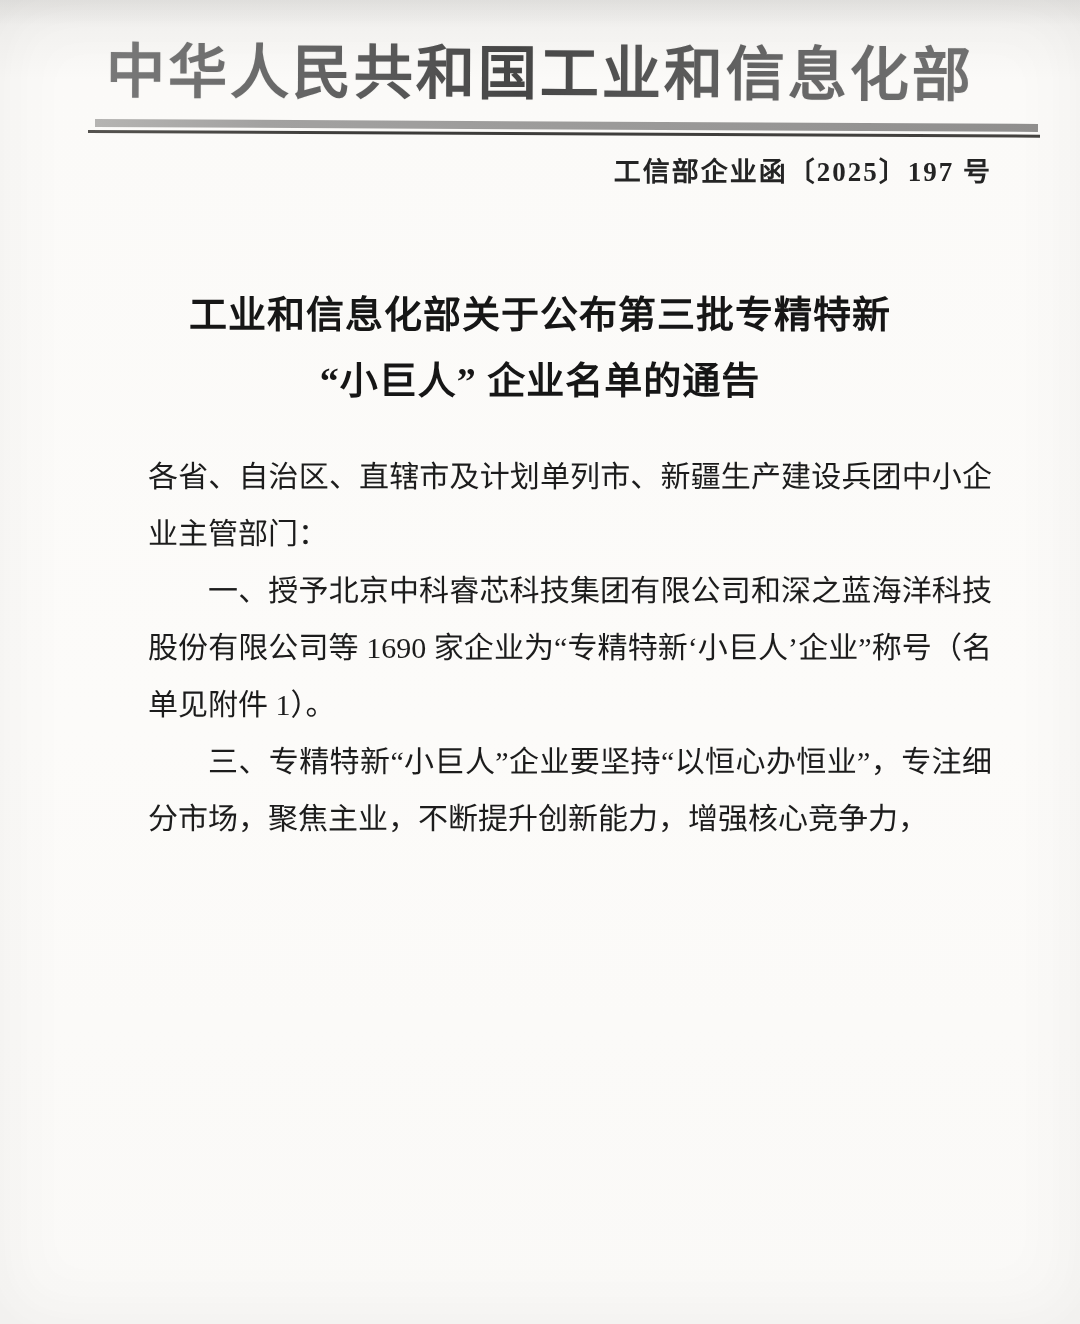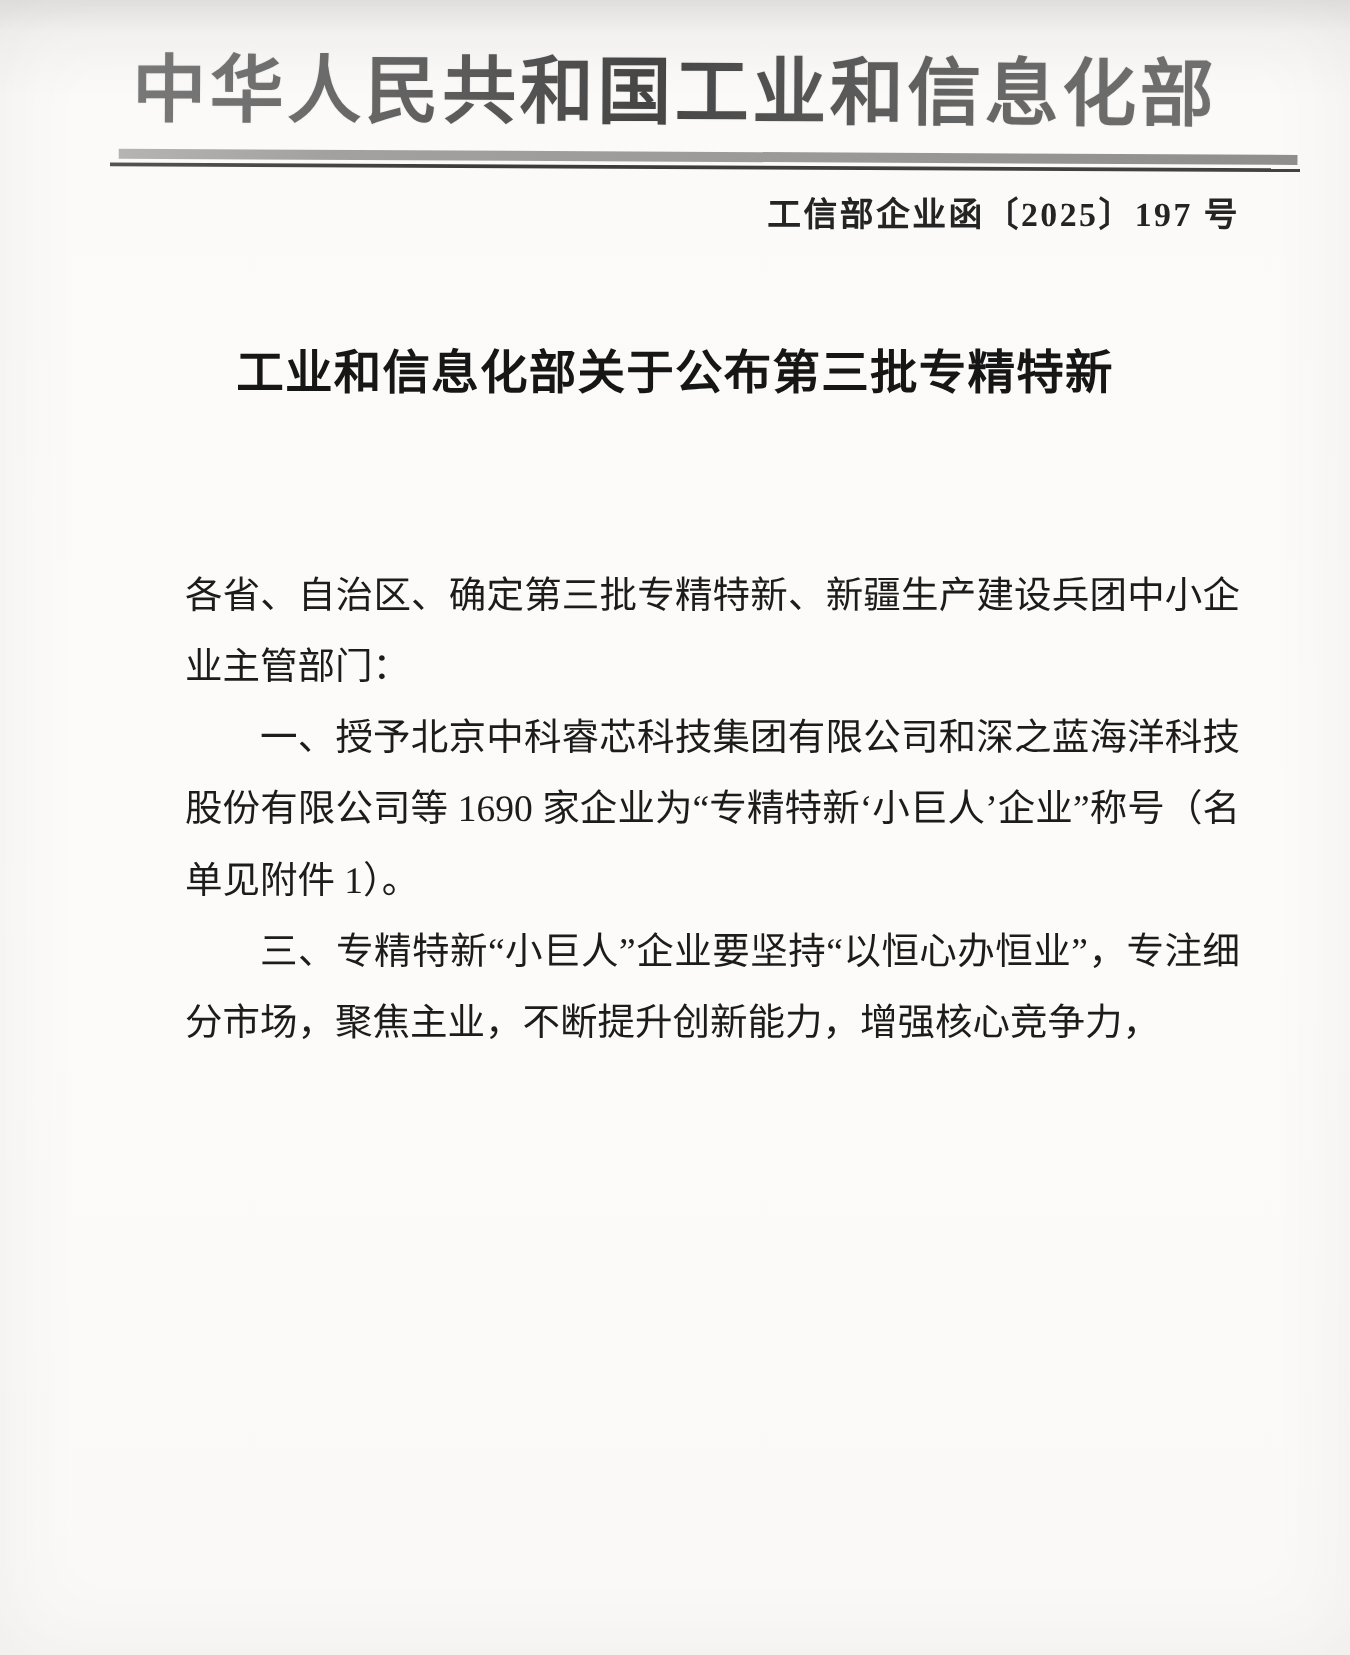--- a/index.html
+++ b/index.html
@@ -122,22 +122,23 @@
 <div class="page">
   <div class="scan-wash"></div>
 
   <header>
     <div class="org-name">中华人民共和国工业和信息化部</div>
     <div class="rule-thick"></div>
     <div class="rule-thin"></div>
     <div class="doc-number">工信部企业函〔2025〕197 号</div>
   </header>
 
-  <h1 class="notice-title" style="margin:0; font-size:38px;">
+  <h1 class="notice-title" style="margin:16px; font-size:38px;">
     <div class="t-line">工业和信息化部关于公布第三批专精特新</div>
+    <div class="t-line">“小巨人” 企业名单的通告</div>
   </h1>
 
   <main class="body-text">
-    <p>各省、自治区、确定第三批专精特新、新疆生产建设兵团中小企业主管部门：</p>
+    <p>各省、自治区、直辖市及计划单列市、新疆生产建设兵团中小企业主管部门：</p>
     <p class="indent">一、授予北京中科睿芯科技集团有限公司和深之蓝海洋科技股份有限公司等 1690 家企业为“专精特新‘小巨人’企业”称号（名单见附件 1）。</p>
     <p class="indent">三、专精特新“小巨人”企业要坚持“以恒心办恒业”，专注细分市场，聚焦主业，不断提升创新能力，增强核心竞争力，</p>
   </main>
 </div>
 
 </body></html>

